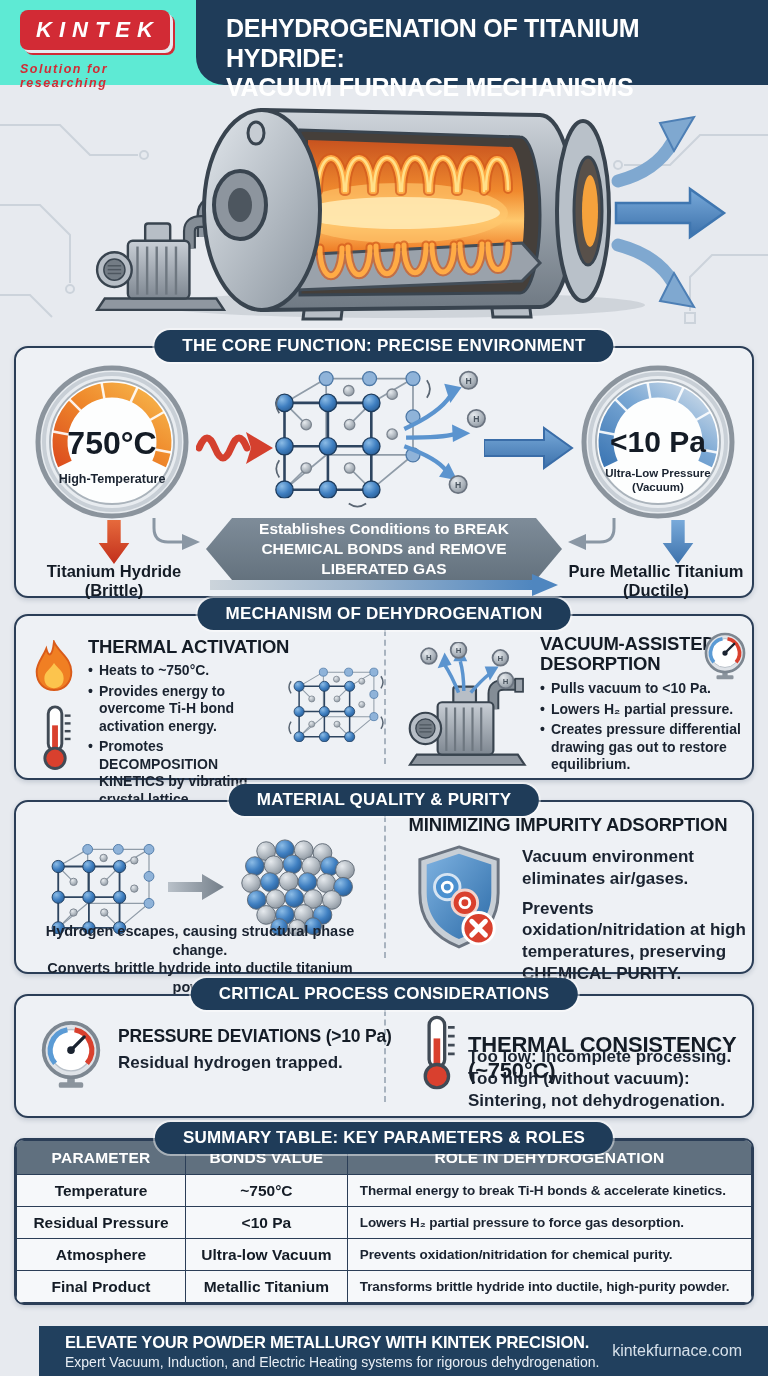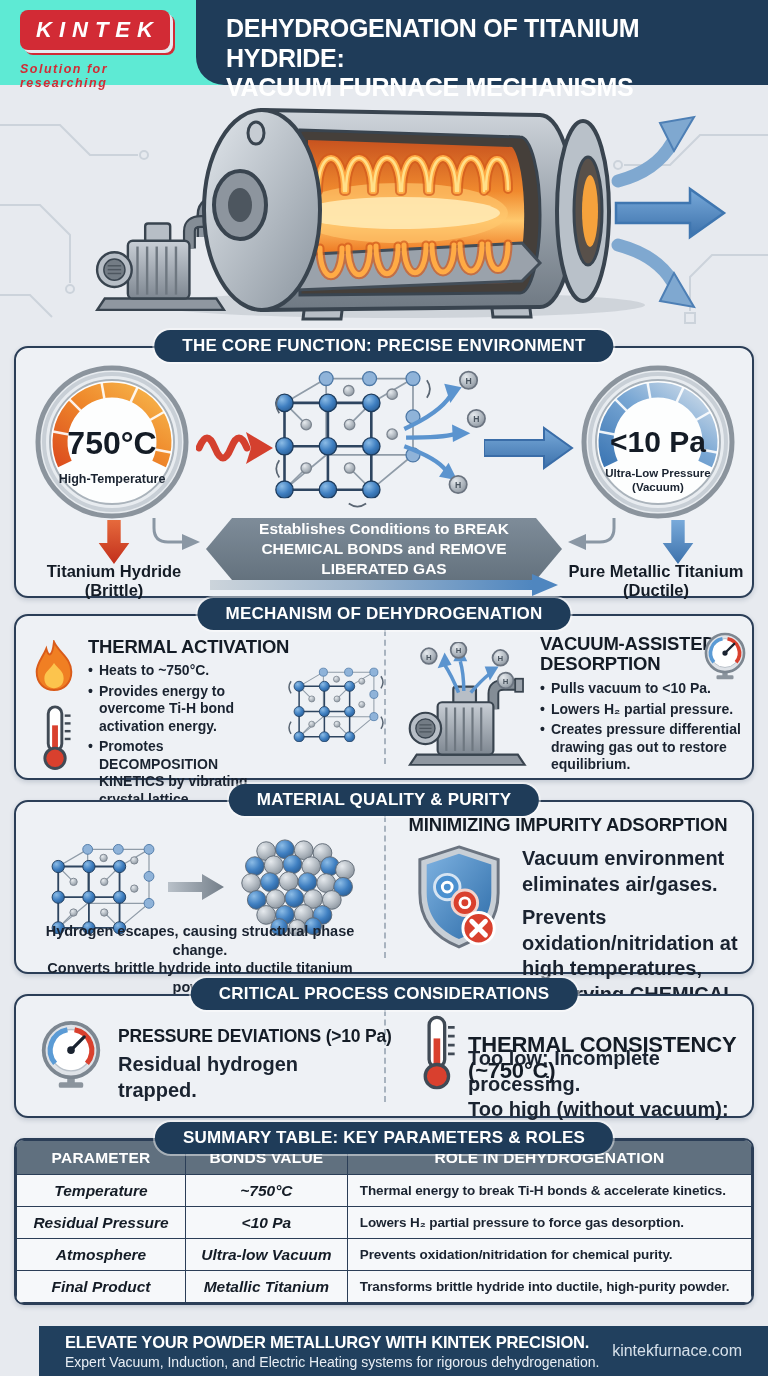--- a/index.html
+++ b/index.html
@@ -45,30 +45,30 @@
   .hexbox .txt { width:300px; text-align:center; color:#fff; font-size:15.5px; font-weight:600; line-height:1.3; }
   .seg-b { font-weight:800; }
   .flow-label { text-align:center; font-size:16.5px; font-weight:800; line-height:1.14; color:#141c26; }
 
   
   .col-title { font-size:18.5px; font-weight:800; color:#141c26; letter-spacing:-0.2px; }
   .bullets { list-style:none; font-size:14px; font-weight:600; line-height:1.25; color:#1a2330; }
   .bullets li { position:relative; padding-left:11px; margin-bottom:3px; }
   .bullets li::before { content:"\2022"; position:absolute; left:0; top:0; }
   .cap { font-size:14.5px; font-weight:700; line-height:1.28; text-align:center; }
-  .para { font-size:20px; font-weight:600; line-height:1.28; }
+  .para { font-size:17px; font-weight:600; line-height:1.28; }
   .para + .para { margin-top:8px; }
 
   
   .tablewrap { position:absolute; left:14px; right:14px; top:16px; border:2.5px solid #2b3e57; border-radius:10px;
                overflow:hidden; background:#f6f8fa; box-shadow:0 2px 5px rgba(30,50,80,.18); }
   table { width:100%; border-collapse:collapse; }
   th { background:#60707f; color:#fff; font-size:15.5px; font-weight:800; height:34px; border:1.5px solid #2b3e57; letter-spacing:.2px; }
   td { height:32px; border:1.5px solid #2b3e57; background:#f6f8fa; }
-  td.c0,td.c1 { text-align:center; font-size:15.5px; font-weight:800; color:#141c26;font-style:italic; }
+  td.c0,td.c1 { text-align:center; font-size:15.5px; font-weight:800; color:#141c26; }
   td.c2 { font-size:13.5px; font-weight:600; padding-left:12px; color:#1a2330; letter-spacing:-0.1px; }
   th.h0 { width:23%; } th.h1 { width:22%; } th.h2 { width:55%; }
 
   
   .footer { position:absolute; left:0; right:0; bottom:0; height:50px; background:#21405e; display:flex;
             align-items:center; justify-content:space-between; padding:0 26px;margin-left:39px; }
   .foot-head { color:#fff; font-size:16.5px; font-weight:800; letter-spacing:-0.2px; }
   .foot-sub { color:#e8eef5; font-size:14px; font-weight:500; margin-top:2px; }
   .foot-url { color:#d6e0ea; font-size:16px; font-weight:500; text-decoration:none; }
   .spacer { height:8px; }

